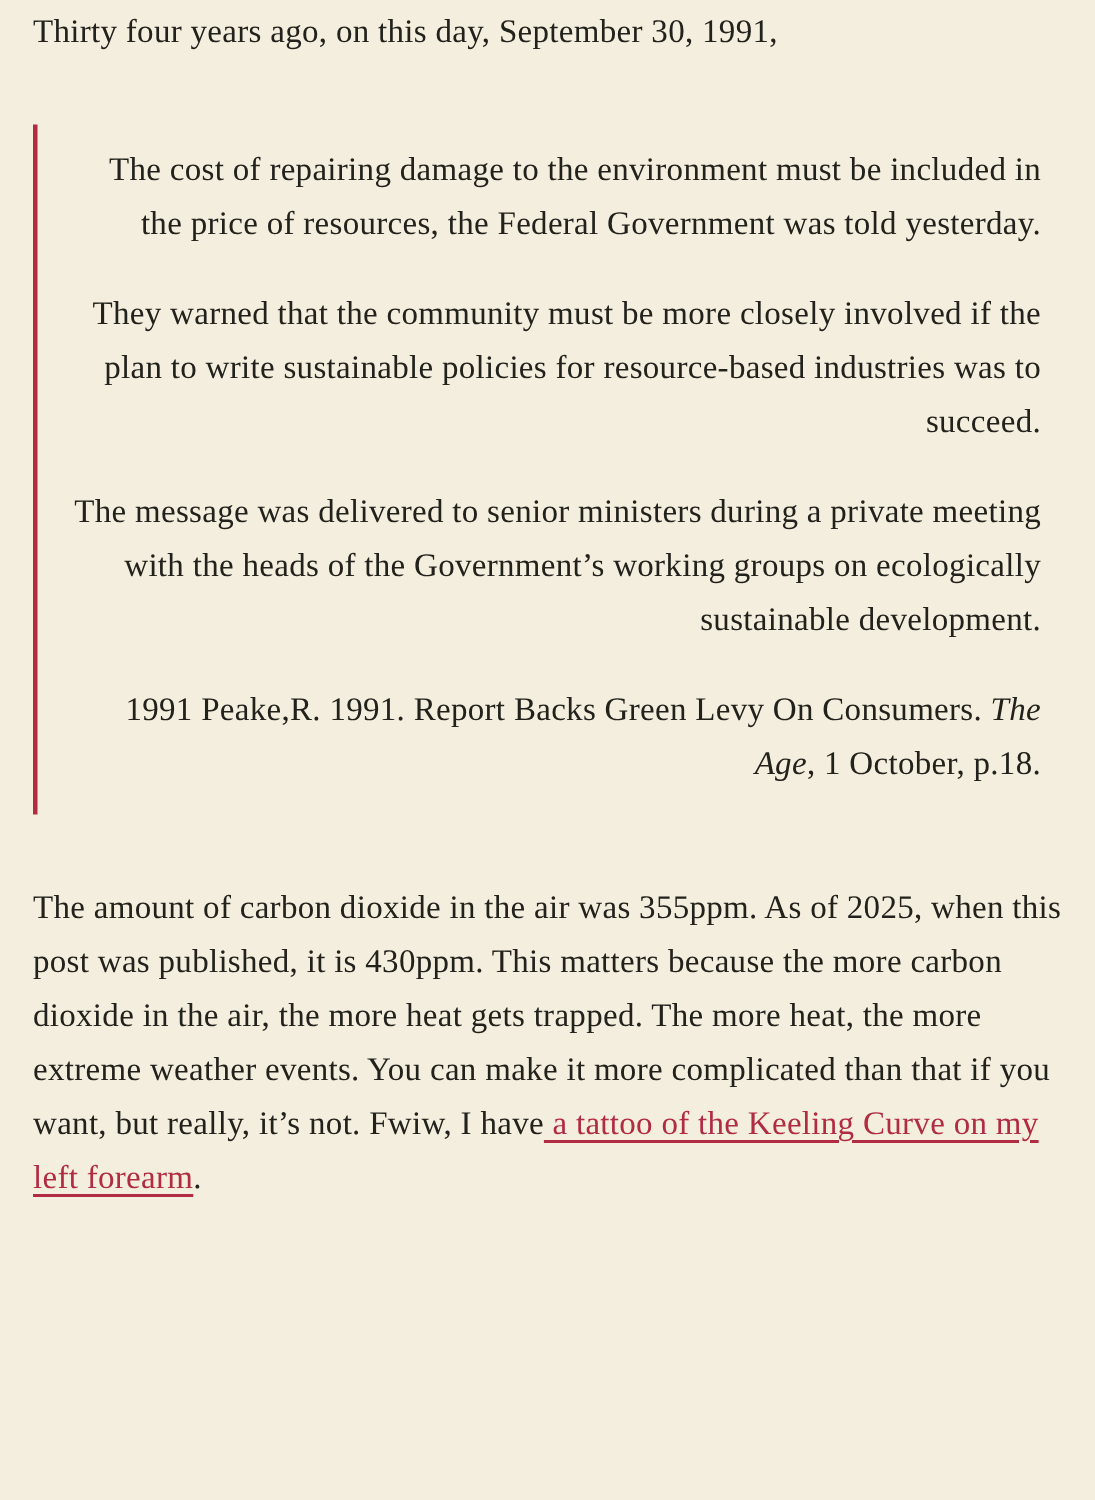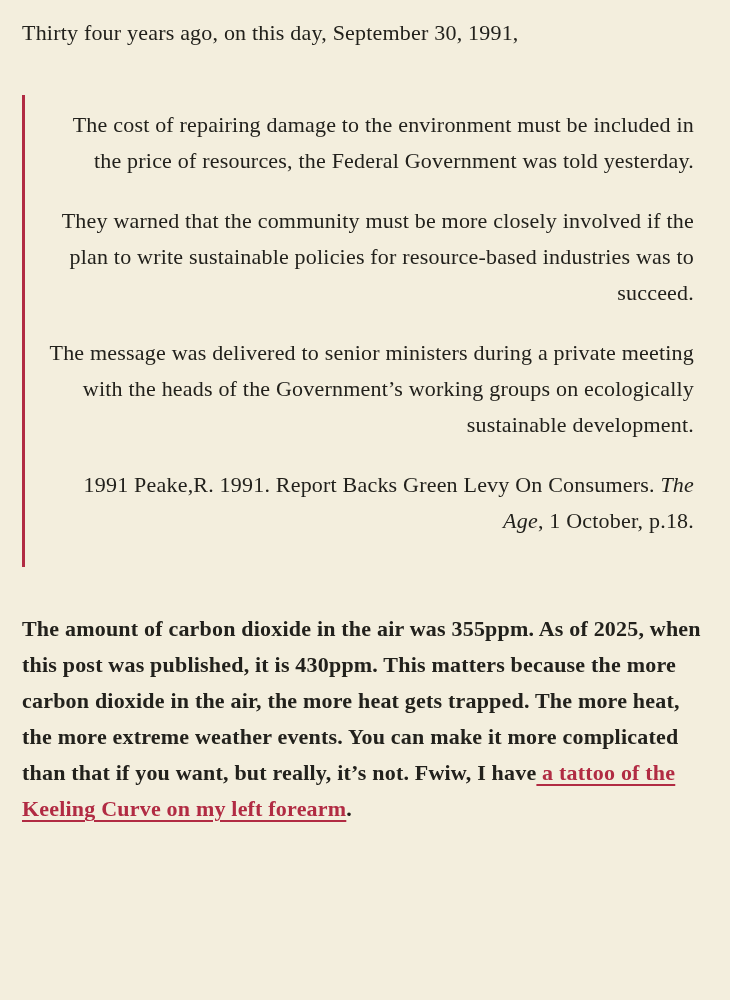--- a/index.html
+++ b/index.html
@@ -8,41 +8,40 @@
   }
   body {
     width: 730px;
     height: 1000px;
     background: #f3eedd;
     color: #22211c;
     font-family: "Liberation Serif", "DejaVu Serif", serif;
     overflow: hidden;
   }
   .page {
-    padding: 15px 22px 0 22px;
+    padding: 3px 22px 0 22px;
   }
   p {
     font-size: 22px;
     line-height: 36px;
     margin: 0 0 24px 0;
     letter-spacing: 0.2px;
   }
   blockquote {
     margin: 44px 0 0 0;
     padding: 12px 14px 12px 22px;
     border-left: 3px solid #b12b43;
     text-align: right;
   }
   blockquote p:last-child {
-    margin-bottom: 16px;
+    margin-bottom: 4px;
   }
   .outro {
     margin-top: 44px;
     margin-bottom: 0;
-    font-weight: bold;
   }
   a.keeling-link {
     color: #b12b43;
     text-decoration: underline;
     text-decoration-thickness: 1.5px;
     text-underline-offset: 4px;
   }
   i { font-style: italic; }
 </style>
 </head>

